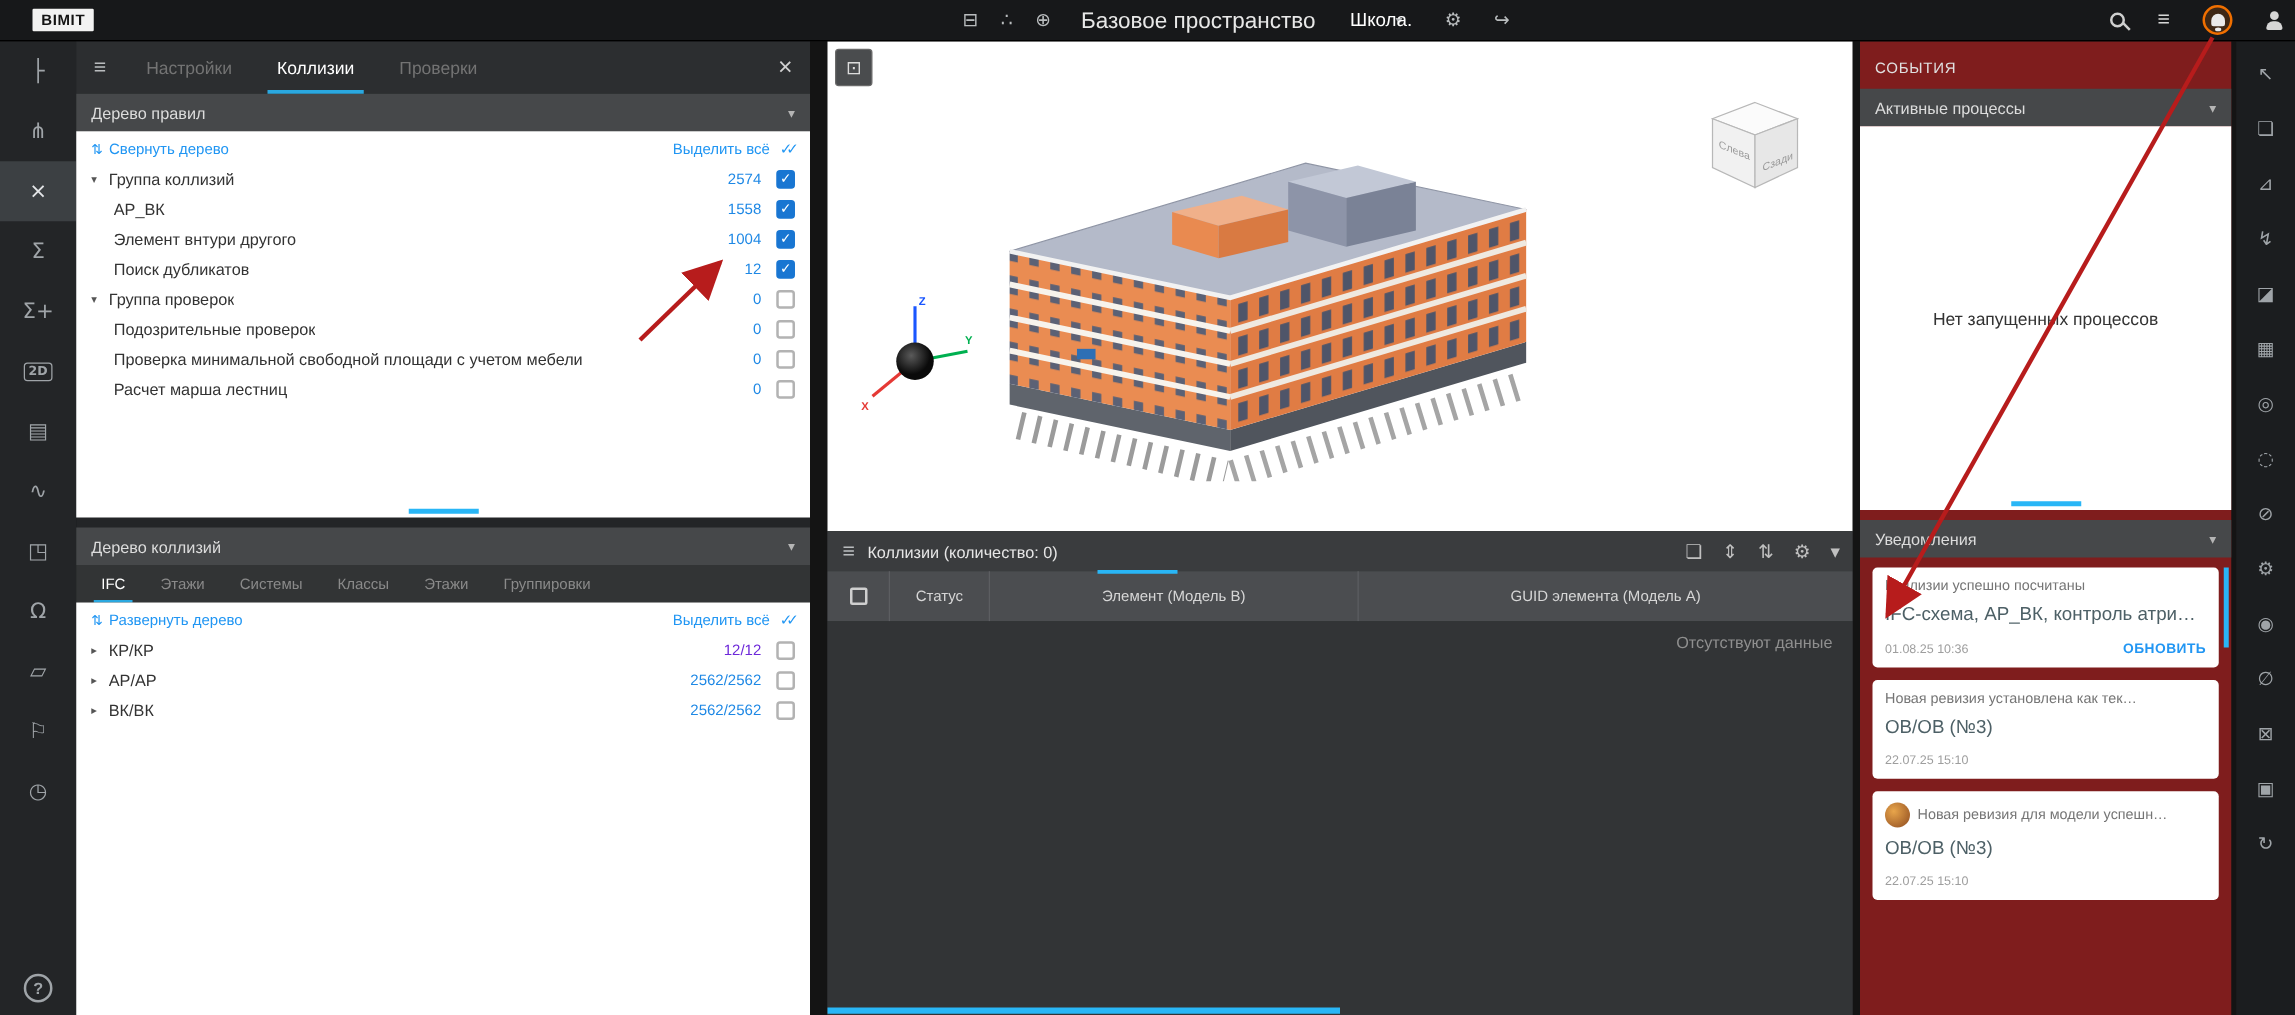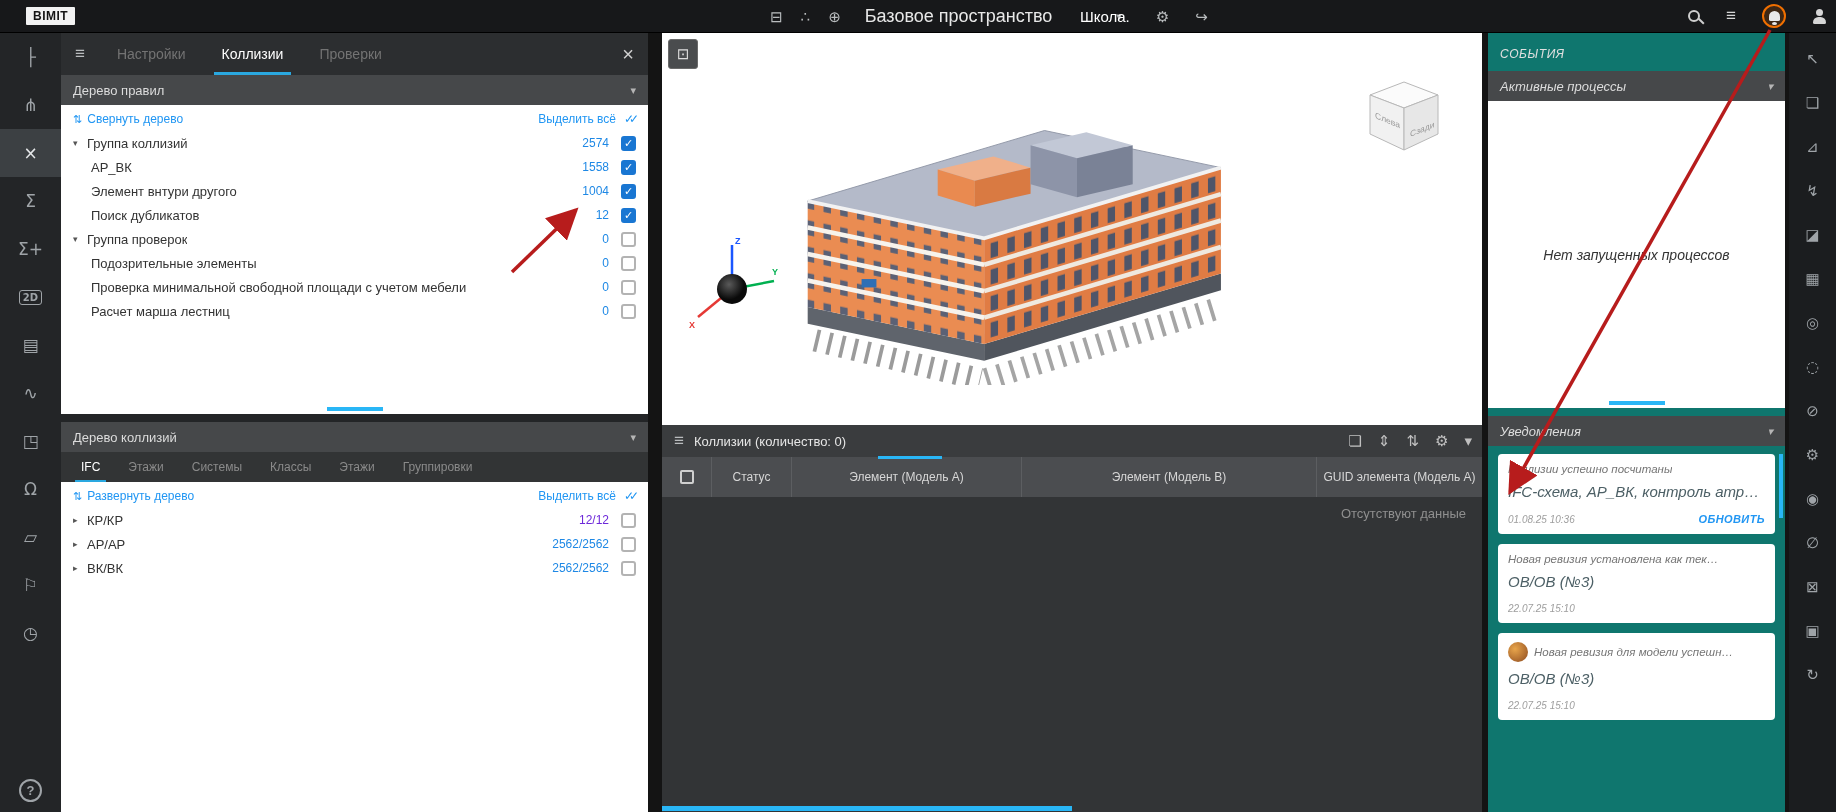--- a/index.html
+++ b/index.html
@@ -107,22 +107,22 @@
            font-size:12px; flex:none;justify-content:space-between; }
   .th { display:flex; align-items:center; justify-content:center; height:100%; border-right:1px solid #5c5e61; }
   .th-cb { width:50px; } .th-status { width:80px; } .th-a { width:230px; } .th-b { width:295px; }
   .th-guid { flex:1; border-right:none; }
   .hcb { width:14px; height:14px; border:2px solid #cfcfcf; border-radius:2px; cursor:pointer; }
   .tbody { flex:1; position:relative; background:#323436; }
   .empty-text { position:absolute; top:9px; right:16px; color:#8f8f8f; font-size:13px; }
   .hscroll { position:absolute; bottom:1px; left:0; width:410px; height:5px; background:#29b6f6; cursor:pointer; }
 
   
-  .events { position:absolute; left:1488px; top:33px; width:297px; height:779px; background:#0f766e;
-            display:flex; flex-direction:column; z-index:3;font-style:italic; }
+  .events { position:absolute; left:1488px; top:33px; width:297px; height:779px; background:#7f1d1d;
+            display:flex; flex-direction:column; z-index:3; }
   .events-title { padding:14px 12px 10px; color:#e0e0e0; font-size:12px; letter-spacing:.6px; flex:none; }
   .proc-body { background:#fff; height:307px; flex:none; position:relative; display:flex;
                align-items:center; justify-content:center; }
   .proc-empty { font-size:14px; color:#333; }
   .notif-list { flex:1; position:relative; padding:8px 10px 0; overflow:hidden; }
   .notif-scrollbar { position:absolute; right:2px; top:8px; width:4px; height:64px; background:#29b6f6; cursor:pointer; }
   .card { background:#fff; border-radius:4px; padding:9px 10px; margin-bottom:10px; cursor:pointer; }
   .title-row { display:flex; align-items:center; gap:6px; }
   .avatar { display:none; width:20px; height:20px; border-radius:50%; flex:none;
             background:radial-gradient(circle at 35% 35%, #e8a54b, #8d4a1f); }
@@ -291,21 +291,21 @@
 
           <div class="trow">
             <span class="tarrow">▾</span>
             <span class="tlabel">Группа проверок</span>
             <span class="tcount">0</span>
             <span class="cb"></span>
           </div>
 
           <div class="trow child">
 
-            <span class="tlabel">Подозрительные элементы</span>
+            <span class="tlabel">Подозрительные проверок</span>
             <span class="tcount">0</span>
             <span class="cb"></span>
           </div>
 
           <div class="trow child">
 
             <span class="tlabel">Проверка минимальной свободной площади с учетом мебели</span>
             <span class="tcount">0</span>
             <span class="cb"></span>
           </div>
@@ -459,21 +459,20 @@
         <span>⚙</span>
         <span>▾</span>
       </div>
     </div>
     <div class="title-hint"></div>
     <div class="thead">
       <div class="th th-cb">
           <span class="hcb"></span>
         </div>
       <div class="th th-status">Статус</div>
-      <div class="th th-a">Элемент (Модель А)</div>
       <div class="th th-b">Элемент (Модель B)</div>
       <div class="th th-guid">GUID элемента (Модель А)</div>
     </div>
     <div class="tbody">
       <span class="empty-text">Отсутствуют данные</span>
     </div>
     <div class="hscroll"></div>
   </section>
 
   <aside class="events">

